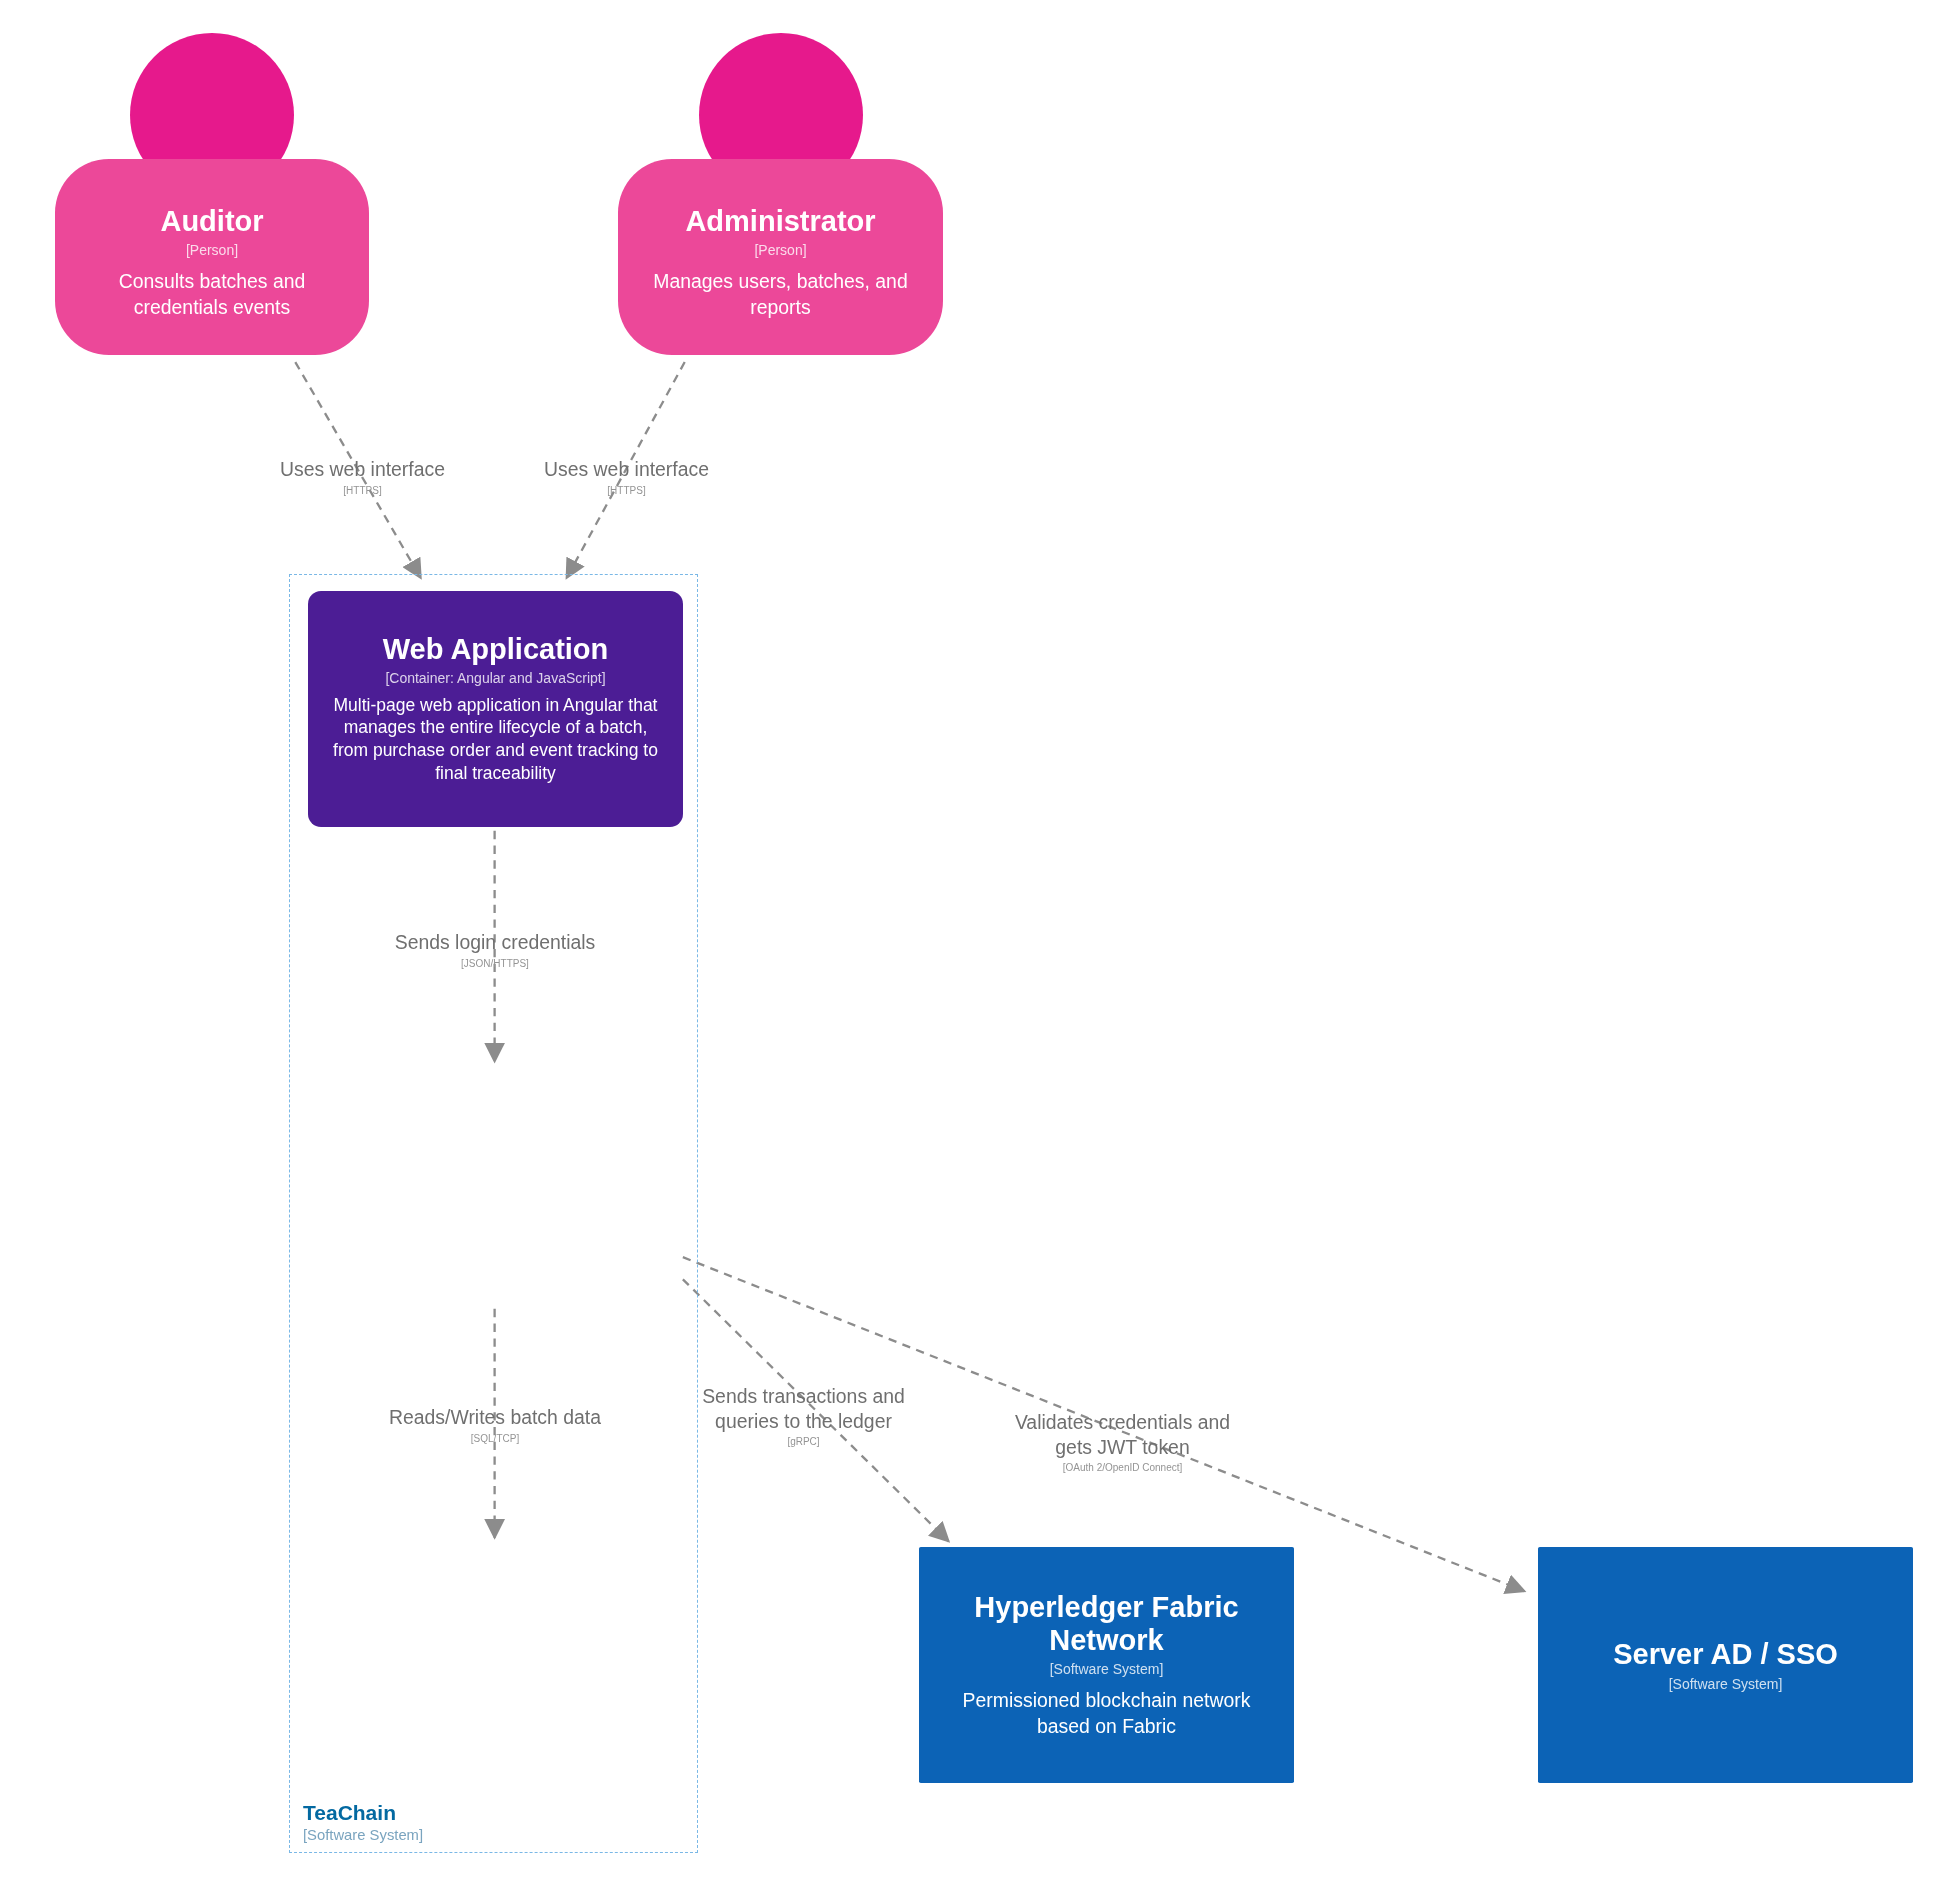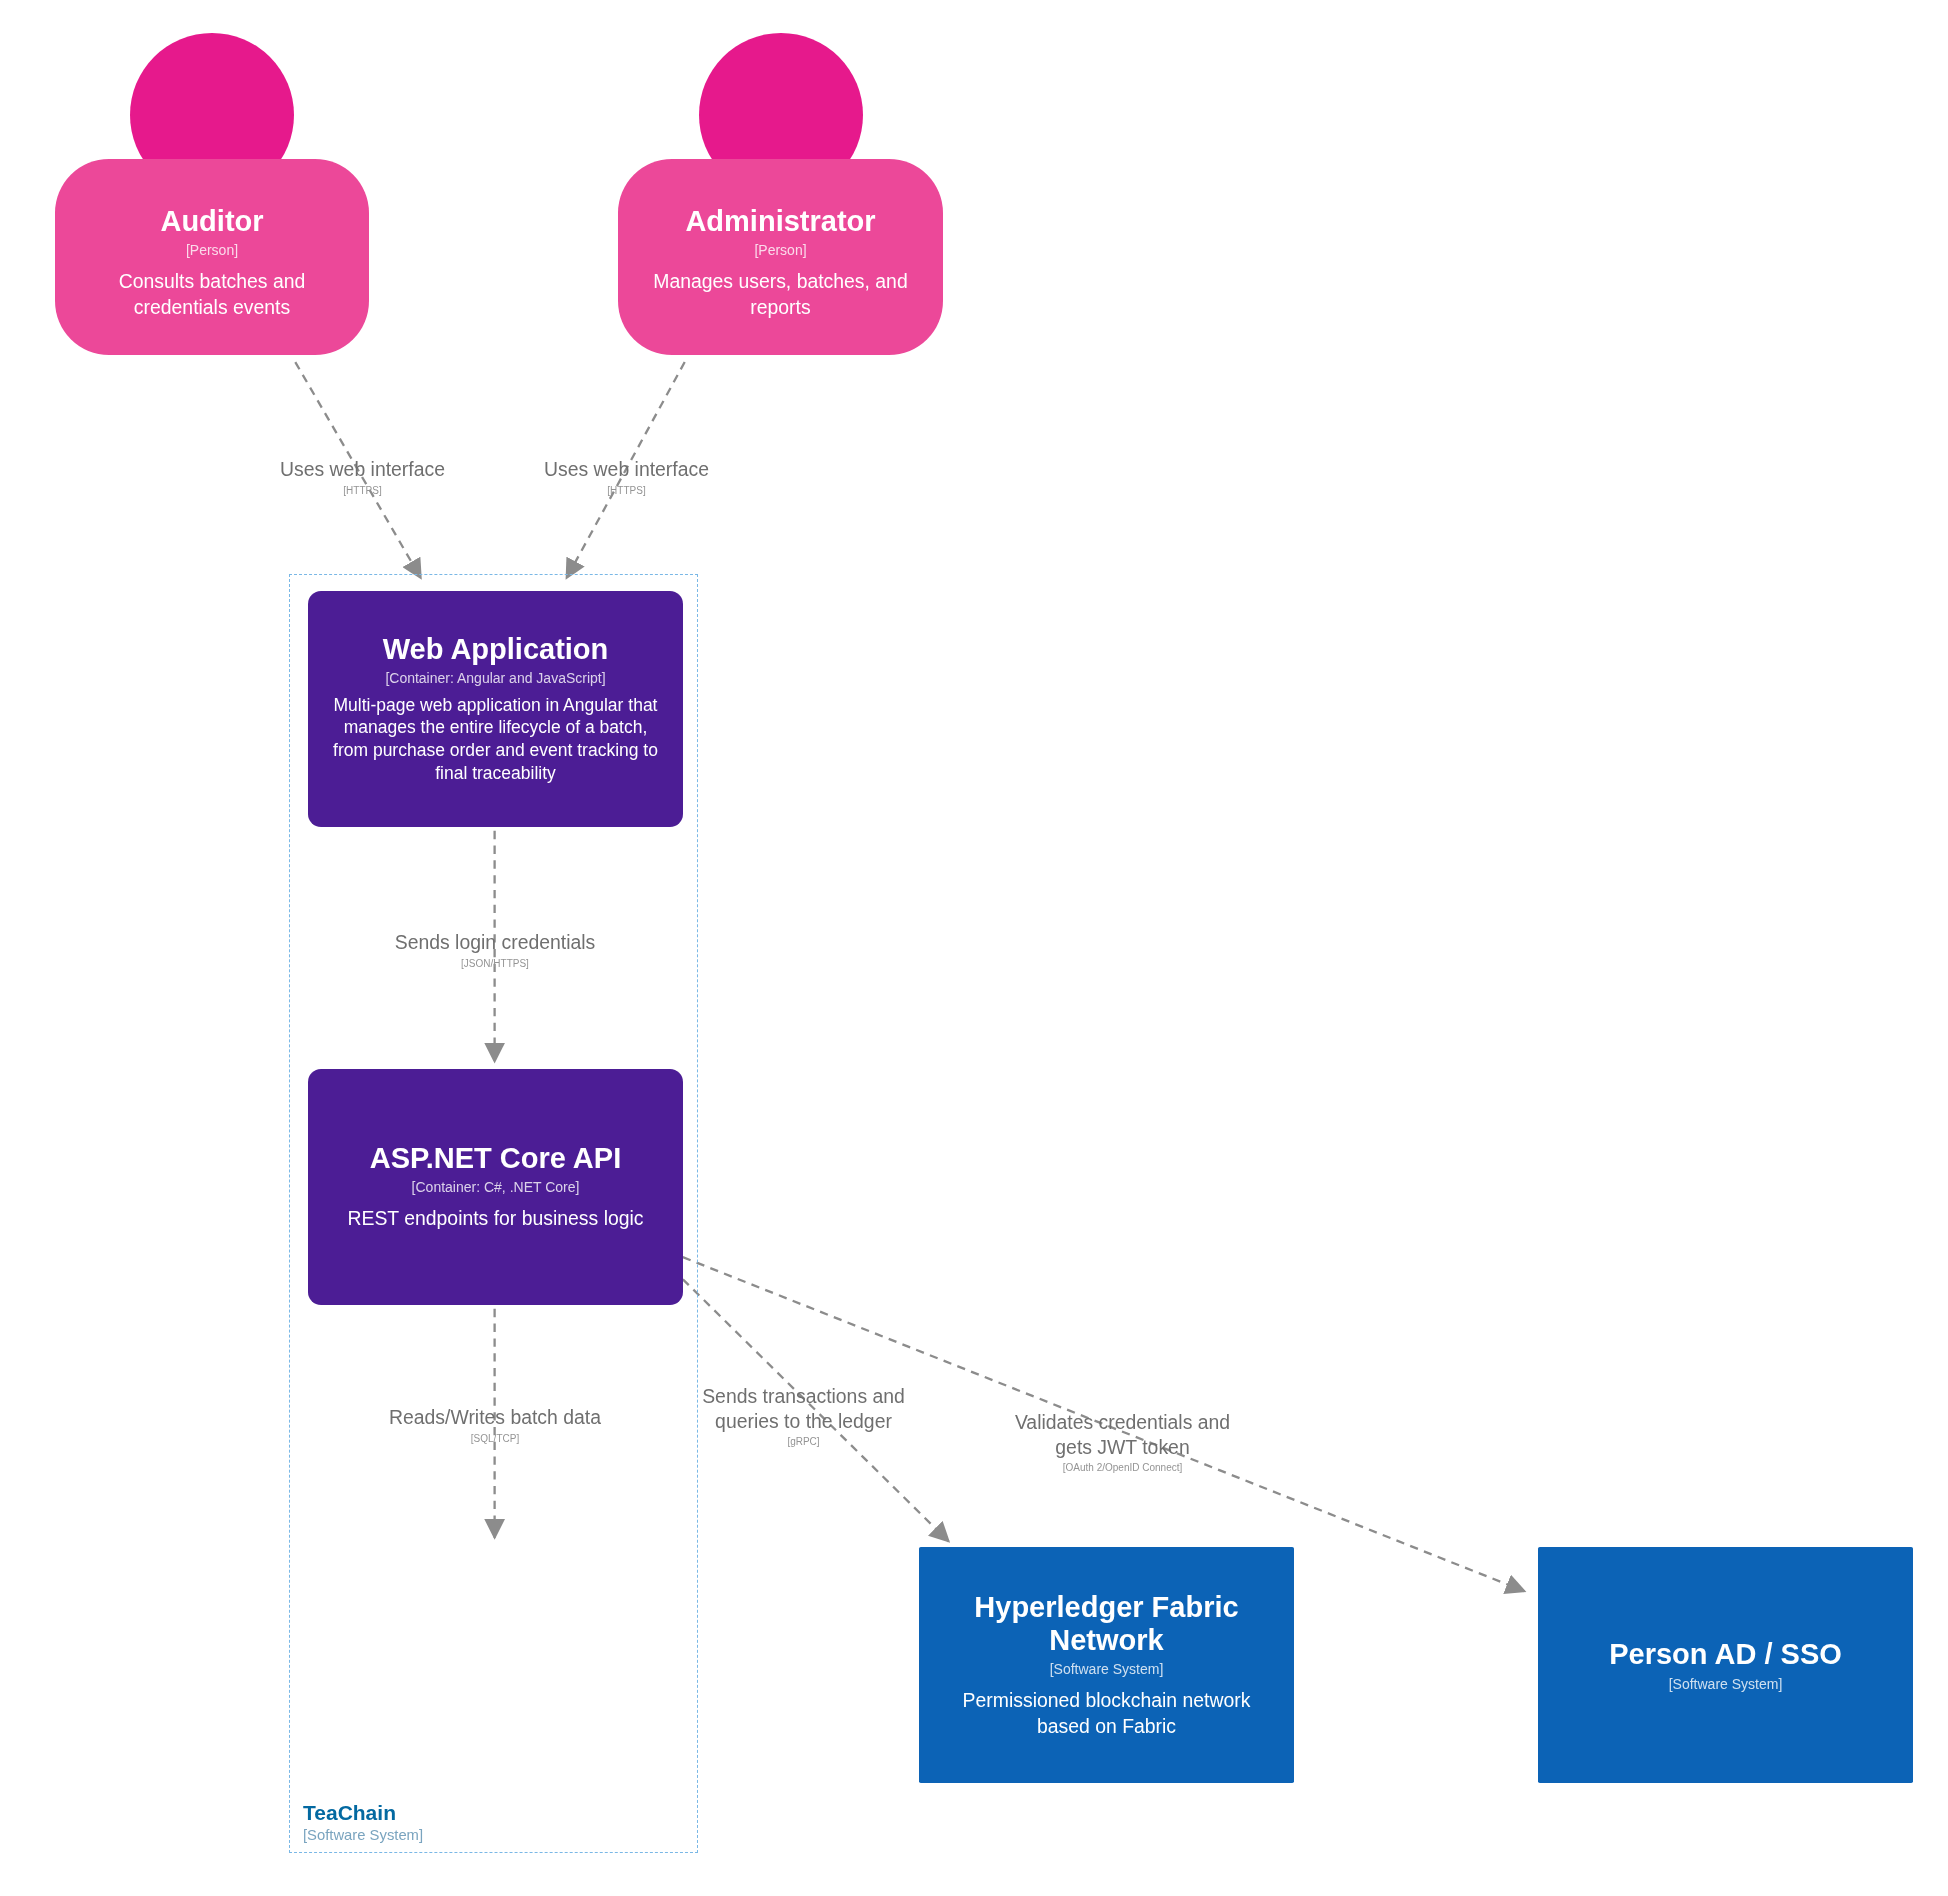--- a/index.html
+++ b/index.html
@@ -87,35 +87,30 @@
     <div class="type">[Person]</div>
     <div class="desc">Manages users, batches, and reports</div>
   </div>
 
   <div class="node container-box" style="left:308px;top:591px;width:375px;height:236px;">
     <div class="title">Web Application</div>
     <div class="type">[Container: Angular and JavaScript]</div>
     <div class="desc" style="font-size:17.5px;margin-top:7.4px;">Multi-page web application in Angular that manages the entire lifecycle of a batch, from purchase order and event tracking to final traceability</div>
   </div>
 
-  <div class="node container-box" style="left:308px;top:1069px;width:375px;height:236px;">
-    <div class="title">ASP.NET Core API</div>
-    <div class="type">[Container: C#, .NET Core]</div>
-    <div class="desc">REST endpoints for business logic</div>
-  </div>
 
 
   <div class="node external-box" style="left:919px;top:1547px;width:375px;height:236px;">
     <div class="title">Hyperledger Fabric Network</div>
     <div class="type">[Software System]</div>
     <div class="desc">Permissioned blockchain network based on Fabric</div>
   </div>
 
   <div class="node external-box" style="left:1538px;top:1547px;width:375px;height:236px;">
-    <div class="title">Person AD / SSO</div>
+    <div class="title">Server AD / SSO</div>
     <div class="type">[Software System]</div>
   </div>
 
   <div class="edge-label" style="left:275px;top:457px;width:175px;">
     <span>Uses web interface</span>
     <span class="proto">[HTTPS]</span>
   </div>
 
   <div class="edge-label" style="left:539px;top:457px;width:175px;">
     <span>Uses web interface</span>

